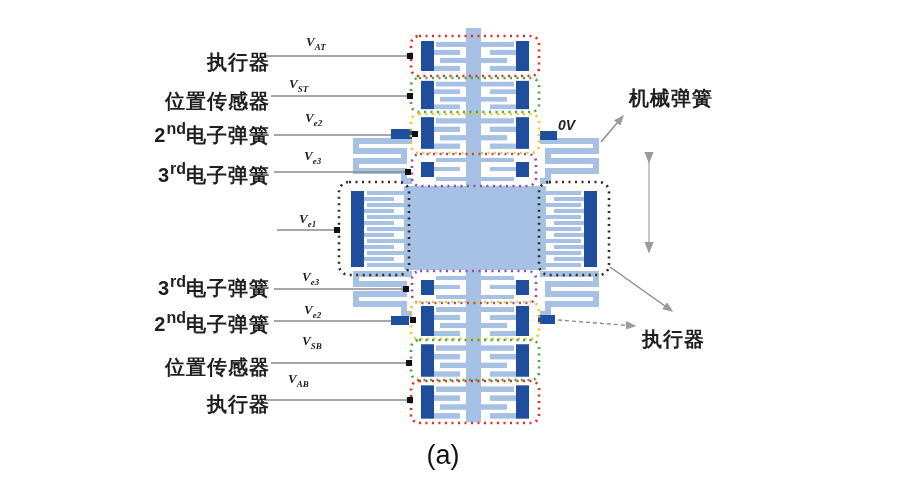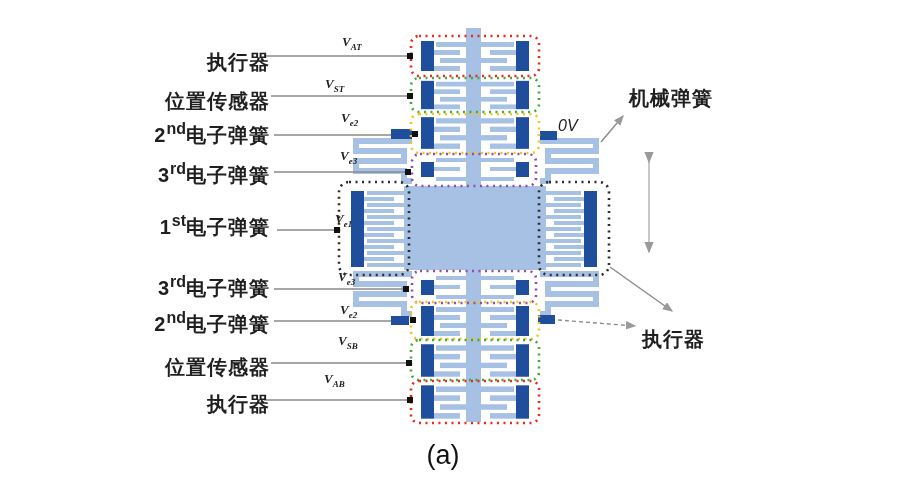--- a/index.html
+++ b/index.html
@@ -17,24 +17,24 @@
   .obox.black{stroke:var(--c-outline_black);}
   .lead{stroke:var(--c-leader);stroke-width:1.4;fill:none;}
   .lead.dash{stroke-dasharray:4 3;}
   .lead.lite{stroke:#b9b9b9;stroke-width:1.6;}
   .dot{fill:#111;}
   .llabel{position:absolute;left:80px;width:190px;text-align:right;font-size:20px;
           font-weight:bold;line-height:22px;letter-spacing:1px;white-space:nowrap;}
   .llabel.pad{padding-right:8px;}
   .llabel sup{font-size:16px;letter-spacing:0;}
   .vlabel{position:absolute;font-family:"Liberation Serif",serif;font-style:italic;
-          font-weight:bold;font-size:13px;line-height:13px;margin-left:36px;}
+          font-weight:bold;font-size:13px;line-height:13px;}
   .vlabel sub{font-size:9px;font-style:italic;}
   .rlabel{position:absolute;font-size:20px;font-weight:bold;letter-spacing:1px;white-space:nowrap;text-align:center;}
-  .zlabel{position:absolute;font-size:16px;font-weight:normal;font-style:italic;text-align:center;}
+  .zlabel{position:absolute;font-size:14px;font-weight:bold;font-style:italic;text-align:center;}
   #caption{position:absolute;left:405px;top:440px;width:76px;text-align:center;
            font-size:27px;color:#111;}
 </style>
 </head>
 <body>
 
 <div id="figure">
 
   <svg width="898" height="485" viewBox="0 0 898 485">
     <defs>
@@ -170,21 +170,20 @@
       <line class="lead lite" x1="649" y1="162" x2="649" y2="252" marker-start="url(#ah)" marker-end="url(#ah)"></line>
       <line class="lead" x1="610" y1="267" x2="672" y2="311" marker-end="url(#ah)"></line>
       <line class="lead dash" x1="558" y1="320" x2="635" y2="326" marker-end="url(#ah)"></line>
     </g>
   </svg>
 
   <div class="llabel pad" style="top:45px"><span></span><sup></sup><span>执行器</span></div>
   <div class="llabel" style="top:84px"><span></span><sup></sup><span>位置传感器</span></div>
   <div class="llabel" style="top:118px"><span>2</span><sup>nd</sup><span>电子弹簧</span></div>
   <div class="llabel" style="top:158px"><span>3</span><sup>rd</sup><span>电子弹簧</span></div>
-  <div class="llabel" style="top:210px"><span>1</span><sup>st</sup><span>电子弹簧</span></div>
   <div class="llabel" style="top:271px"><span>3</span><sup>rd</sup><span>电子弹簧</span></div>
   <div class="llabel" style="top:307px"><span>2</span><sup>nd</sup><span>电子弹簧</span></div>
   <div class="llabel" style="top:350px"><span></span><sup></sup><span>位置传感器</span></div>
   <div class="llabel pad" style="top:387px"><span></span><sup></sup><span>执行器</span></div>
 
   <div class="vlabel" style="left:306px;top:35px"><span>V</span><sub>AT</sub></div>
   <div class="vlabel" style="left:289px;top:77px"><span>V</span><sub>ST</sub></div>
   <div class="vlabel" style="left:305px;top:111px"><span>V</span><sub>e2</sub></div>
   <div class="vlabel" style="left:304px;top:149px"><span>V</span><sub>e3</sub></div>
   <div class="vlabel" style="left:299px;top:212px"><span>V</span><sub>e1</sub></div>

